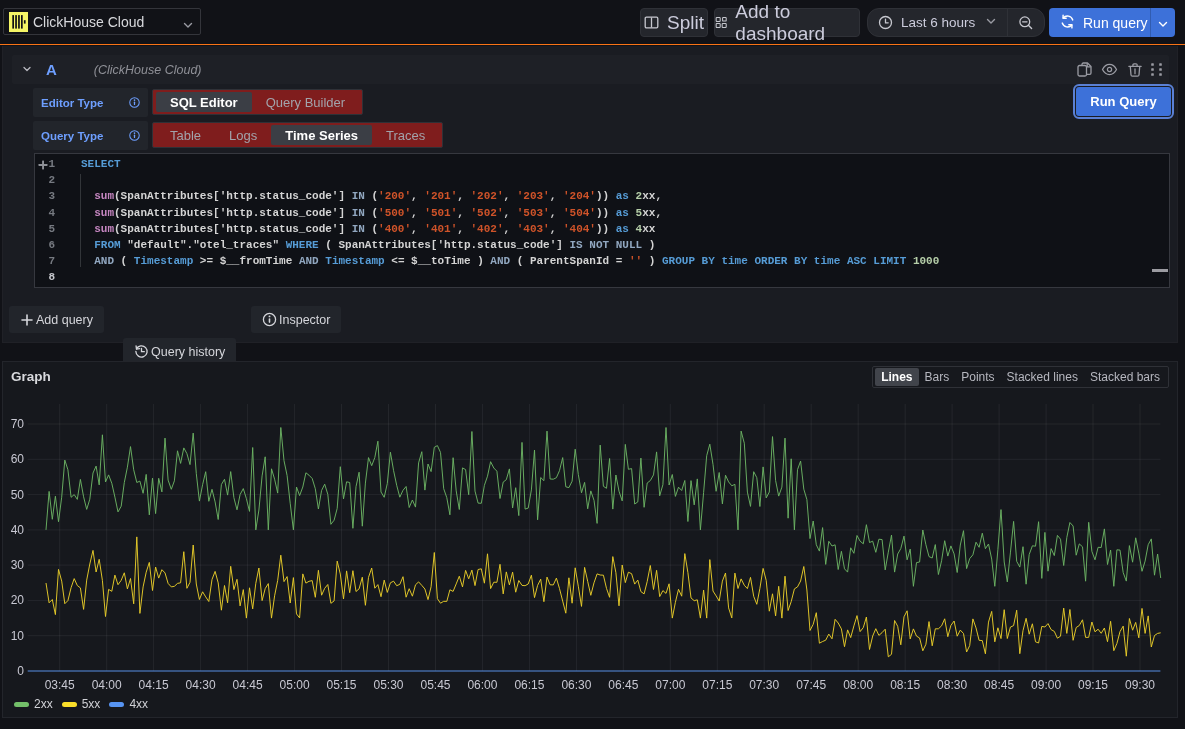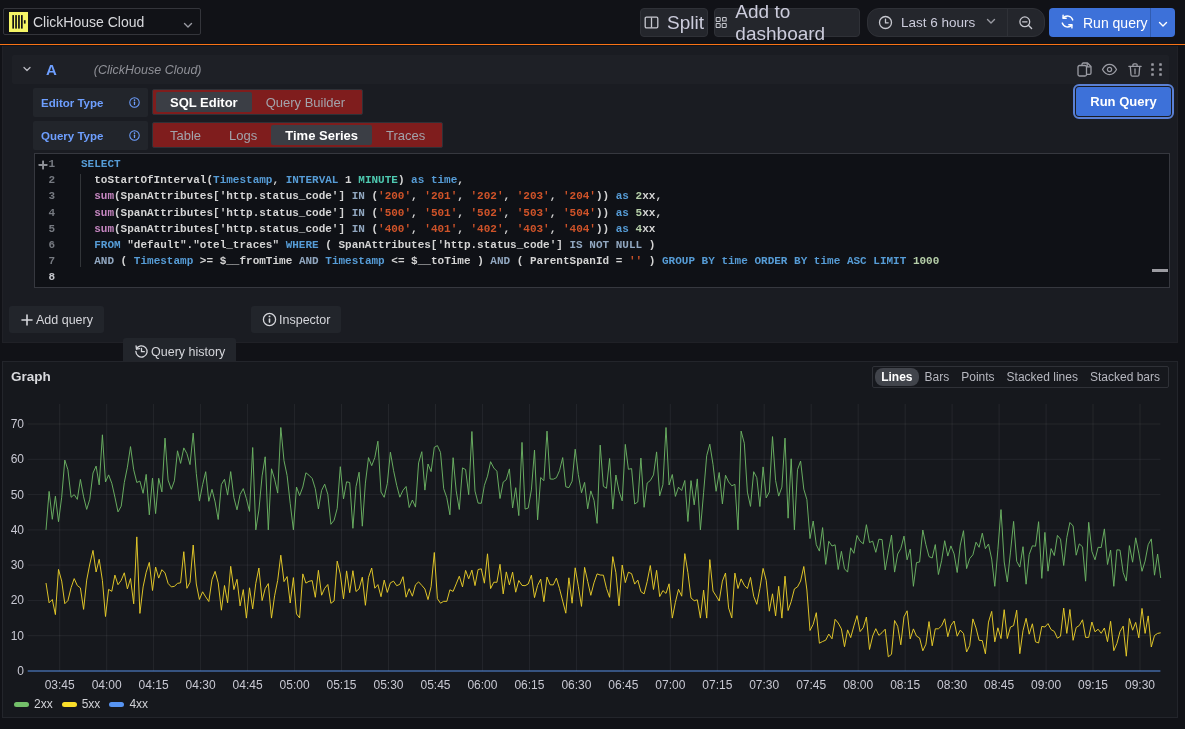--- a/index.html
+++ b/index.html
@@ -31,21 +31,21 @@
 .ctext { position:absolute; left:46px; color:#d4d4d4; }
 .k { color:#569cd6; } .t { color:#4ec9b0; } .o { color:#91a7c0; } .s { color:#cf5329; } .n { color:#b5cea8; } .f { color:#c586c0; }
 .iguide { position:absolute; left:45px; top:20px; width:1px; height:93px; background:#323539; }
 
 .botbtn { position:absolute; height:27px; background:#22252b; border-radius:3px; color:#d5d6db; font-size:12.5px; font-weight:500; display:flex; align-items:center; gap:2px; padding:0 11px; }
 
 
 .gpanel { position:absolute; left:2px; top:361px; width:1176px; height:357px; background:#16181d; border:1px solid #23252b; }
 .gtitle { position:absolute; left:8px; top:7px; color:#d8d9dd; font-size:13.5px; font-weight:700; }
 .radios { position:absolute; right:8px; top:4px; height:22px; border:1px solid #2f3137; border-radius:2px; background:#16181d; display:flex; align-items:center; font-size:12px; padding:0 2px; }
-.rchip { height:18px; display:flex; align-items:center; padding:0 6px; border-radius:8px; color:#b6b7bf; font-weight:400; }
+.rchip { height:18px; display:flex; align-items:center; padding:0 6px; border-radius:2px; color:#b6b7bf; font-weight:400; }
 .rchip.sel { background:#41444b; color:#fff; font-weight:700; }
 .chart { position:absolute; left:0px; top:0px; }
 .axlab { font-family:"Liberation Sans",sans-serif; font-size:12px; fill:#c8c8d2; }
 .legend { position:absolute; left:11px; top:335px; display:flex; align-items:center; font-size:12px; color:#d0d1d6; }
 .pill { width:15px; height:5px; border-radius:2.5px; margin-right:5px; }
 </style></head>
 <body>
 <div class="topbar">
   <div class="dspicker">
       <svg width="19" height="20" viewBox="0 0 19 20">
@@ -172,21 +172,21 @@
       <div class="chip">Logs</div>
       <div class="chip sel">Time Series</div>
       <div class="chip">Traces</div>
     </div>
   <div class="runquery2">Run Query</div>
   <div class="codebox">
       <div class="crow"><span class="lnplus"><svg width="10" height="10" viewBox="0 0 10 10" fill="#8e9197">
             <rect x="4.1" y="0.5" width="1.9" height="9" rx="0.4"></rect>
             <rect x="0.5" y="4.1" width="9" height="1.9" rx="0.4"></rect>
           </svg></span><span class="lnum">1</span><span class="ctext"><i class="k">SELECT</i></span></div>
-      <div class="crow"><span class="lnum">2</span><span class="ctext">  toStartOfInterval(<i class="k">Timestamp</i>, <i class="k">INTERVAL</i> 1 <i class="t">MINUTE</i>) <i class="k">as</i> <i class="k">time</i>,</span></div>
+      <div class="crow"><span class="lnum">2</span></div>
       <div class="crow"><span class="lnum">3</span><span class="ctext">  <i class="f">sum</i>(SpanAttributes['http.status_code'] <i class="o">IN</i> (<i class="s">'200'</i>, <i class="s">'201'</i>, <i class="s">'202'</i>, <i class="s">'203'</i>, <i class="s">'204'</i>)) <i class="k">as</i> <i class="n">2</i>xx,</span></div>
       <div class="crow"><span class="lnum">4</span><span class="ctext">  <i class="f">sum</i>(SpanAttributes['http.status_code'] <i class="o">IN</i> (<i class="s">'500'</i>, <i class="s">'501'</i>, <i class="s">'502'</i>, <i class="s">'503'</i>, <i class="s">'504'</i>)) <i class="k">as</i> <i class="n">5</i>xx,</span></div>
       <div class="crow"><span class="lnum">5</span><span class="ctext">  <i class="f">sum</i>(SpanAttributes['http.status_code'] <i class="o">IN</i> (<i class="s">'400'</i>, <i class="s">'401'</i>, <i class="s">'402'</i>, <i class="s">'403'</i>, <i class="s">'404'</i>)) <i class="k">as</i> <i class="n">4</i>xx</span></div>
       <div class="crow"><span class="lnum">6</span><span class="ctext">  <i class="k">FROM</i> "default"."otel_traces" <i class="k">WHERE</i> ( SpanAttributes['http.status_code'] <i class="o">IS NOT NULL</i> )</span></div>
       <div class="crow"><span class="lnum">7</span><span class="ctext">  <i class="o">AND</i> ( <i class="k">Timestamp</i> &gt;= $__fromTime <i class="o">AND</i> <i class="k">Timestamp</i> &lt;= $__toTime ) <i class="o">AND</i> ( ParentSpanId = <i class="s">''</i> ) <i class="k">GROUP BY</i> <i class="k">time</i> <i class="k">ORDER BY</i> <i class="k">time</i> <i class="k">ASC</i> <i class="k">LIMIT</i> <i class="n">1000</i></span></div>
       <div class="crow"><span class="lnum cur">8</span><span class="ctext"></span></div>
       <div class="iguide"></div>
       <div style="position:absolute;left:1117px;top:115px;width:16px;height:2.5px;background:#9b9ba1;"></div>
     </div>
   <div class="botbtn" style="left:6px; top:260px;">

